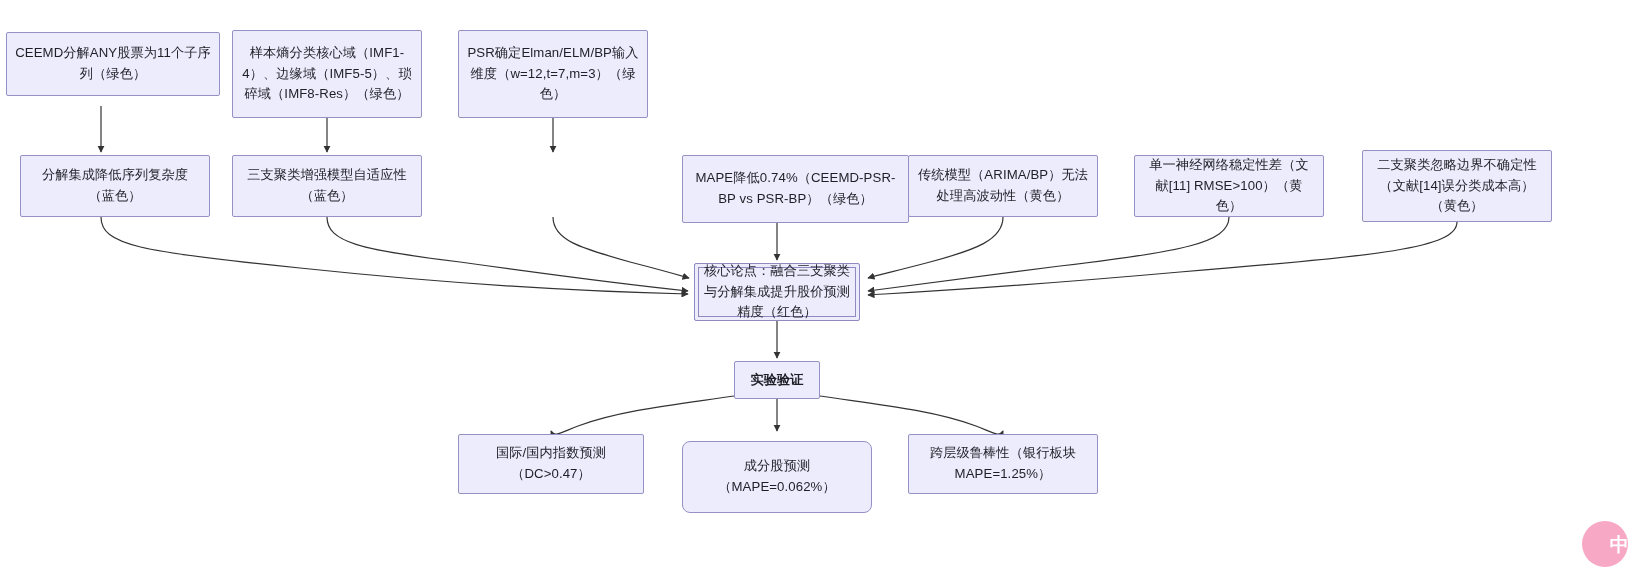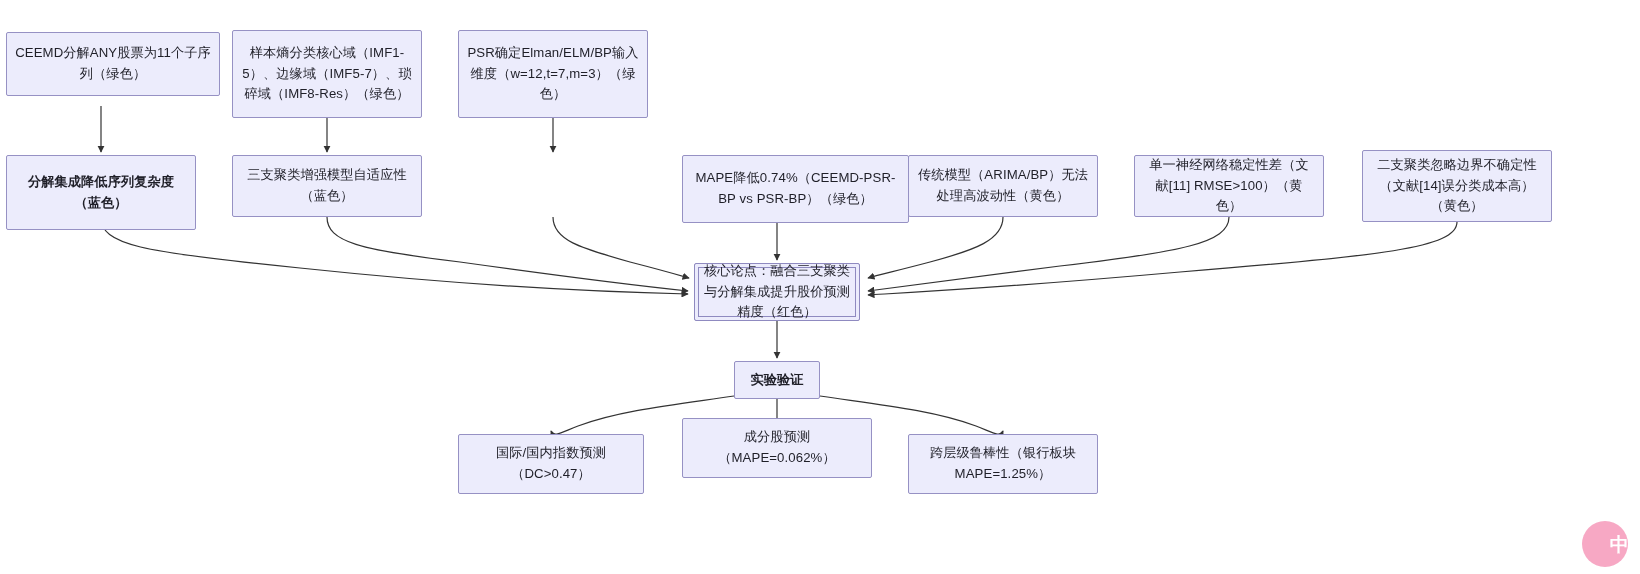--- a/index.html
+++ b/index.html
@@ -106,28 +106,28 @@
       <path d="M 777 399 L 777 431"></path>
       <path d="M 820 396 C 874 404, 934 410, 976 426 C 992 432, 1000 438, 1003 431"></path>
     </g>
   </svg>
 
   <div class="node" style="left:6px; top:32px; width:214px; height:64px;">
     <span class="label">CEEMD分解ANY股票为11个子序列（绿色）</span>
   </div>
 
   <div class="node" style="left:232px; top:30px; width:190px; height:88px;">
-    <span class="label">样本熵分类核心域（IMF1-5）、边缘域（IMF5-7）、琐碎域（IMF8-Res）（绿色）</span>
+    <span class="label">样本熵分类核心域（IMF1-4）、边缘域（IMF5-5）、琐碎域（IMF8-Res）（绿色）</span>
   </div>
 
   <div class="node" style="left:458px; top:30px; width:190px; height:88px;">
     <span class="label">PSR确定Elman/ELM/BP输入维度（w=12,t=7,m=3）（绿色）</span>
   </div>
 
-  <div class="node" style="left:6px; top:155px; width:190px; height:75px;font-weight:bold;">
+  <div class="node" style="left:20px; top:155px; width:190px; height:62px;">
     <span class="label">分解集成降低序列复杂度（蓝色）</span>
   </div>
 
   <div class="node" style="left:232px; top:155px; width:190px; height:62px;">
     <span class="label">三支聚类增强模型自适应性（蓝色）</span>
   </div>
 
 
   <div class="node" style="left:682px; top:155px; width:227px; height:68px;">
     <span class="label">MAPE降低0.74%（CEEMD-PSR-BP vs PSR-BP）（绿色）</span>
@@ -150,21 +150,21 @@
   </div>
 
   <div class="node" style="left:734px; top:361px; width:86px; height:38px;font-weight:bold;">
     <span class="label">实验验证</span>
   </div>
 
   <div class="node" style="left:458px; top:434px; width:186px; height:60px;">
     <span class="label">国际/国内指数预测（DC&gt;0.47）</span>
   </div>
 
-  <div class="node" style="left:682px; top:418px; width:190px; height:60px;">
+  <div class="node" style="left:682px; top:441px; width:190px; height:72px;border-radius:8px;">
     <span class="label">成分股预测（MAPE=0.062%）</span>
   </div>
 
   <div class="node" style="left:908px; top:434px; width:190px; height:60px;">
     <span class="label">跨层级鲁棒性（银行板块MAPE=1.25%）</span>
   </div>
 
   <div class="watermark" style="left:1582px; top:521px;">
     <span class="wm-text">中A</span>
   </div>

